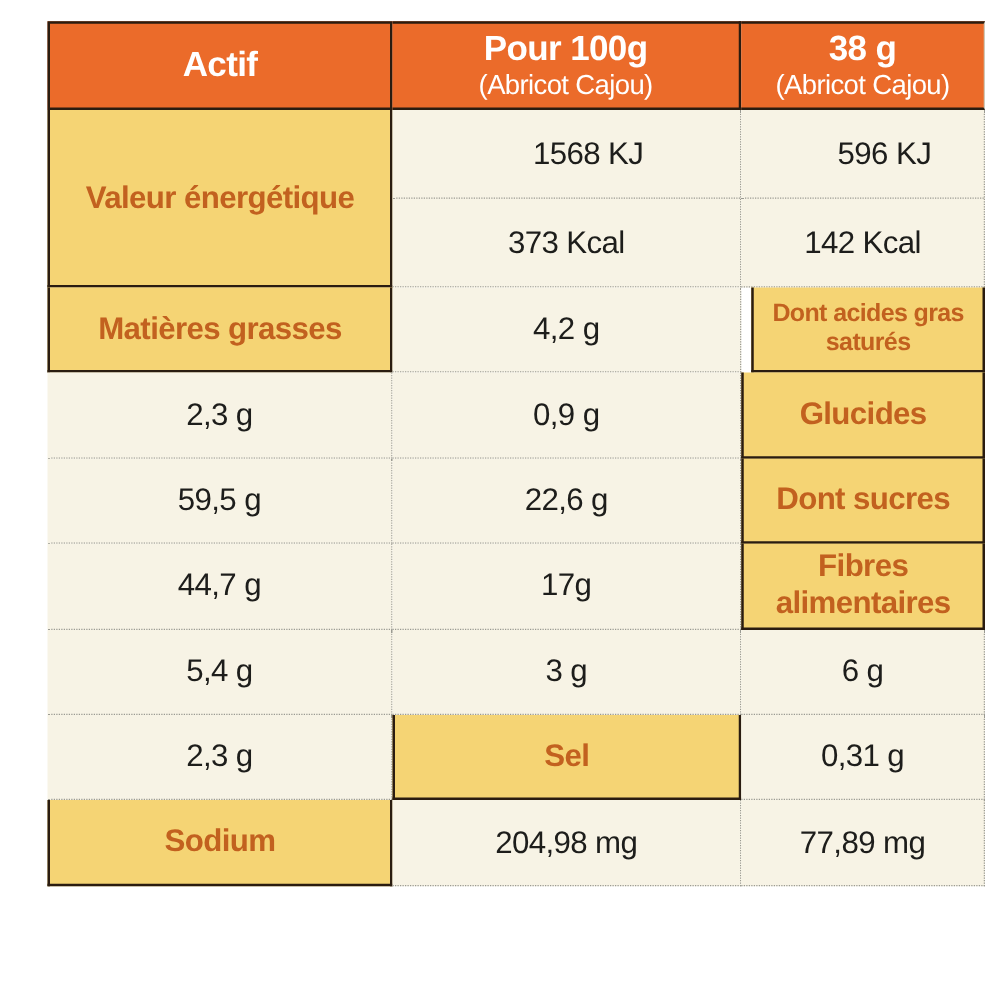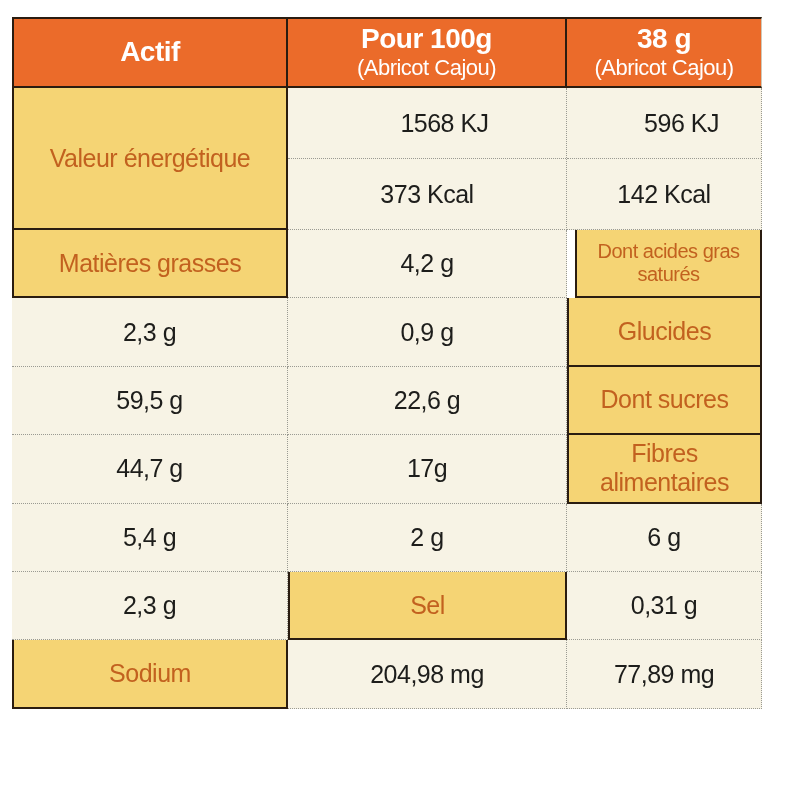--- a/index.html
+++ b/index.html
@@ -9,42 +9,42 @@
     --label-text:#C2611F;
     --header-text:#FFFFFF;
     --value-text:#1D1D1B;
     --solid-border:#2A1C10;
     --dotted-border:#9A9A92;
   }
   *{margin:0;padding:0;box-sizing:border-box;}
   html,body{width:800px;height:800px;background:#FFFFFF;overflow:hidden;
     font-family:"Liberation Sans", sans-serif;}
   .table{
-    position:absolute;left:12px;top:17px;width:750px;
+    position:absolute;left:38px;top:17px;width:750px;
     display:grid;
     grid-template-columns:276px 279px 195px;
     grid-template-rows:71px 142px repeat(8,68.4px);
     border-radius:29px;
   }
   .cell{display:flex;flex-direction:column;align-items:center;justify-content:center;text-align:center;}
   
   .hcell{background:var(--header-bg);color:var(--header-text);
     border-top:2px solid var(--solid-border);
     border-bottom:2px solid var(--solid-border);}
   .hcell .h-main{font-size:28px;font-weight:700;line-height:1.1;letter-spacing:-0.5px;}
   .hcell .h-sub{font-size:22px;font-weight:400;line-height:1.15;letter-spacing:-0.5px;}
   .h-c1{border-left:2px solid var(--solid-border);border-right:2px solid var(--solid-border);}
   .h-c2{border-right:2px solid var(--solid-border);}
   .h-c3{border-right:1px solid #CFC9B8;}
   
   .lcell{background:var(--label-bg);color:var(--label-text);
     border-left:2px solid var(--solid-border);
     border-right:2px solid var(--solid-border);
     border-bottom:2px solid var(--solid-border);
-    font-weight:400;font-size:25px;letter-spacing:-0.5px;padding:0 4px;}
+    font-weight:700;font-size:25px;letter-spacing:-0.5px;padding:0 4px;}
   .lcell.small{font-size:20px;margin-left:8px;}
   
   .vcell{background:var(--value-bg);color:var(--value-text);
     font-size:25px;letter-spacing:-0.5px;
     border-bottom:1px dotted var(--dotted-border);}
   .vcell.mid{border-right:1px dotted var(--dotted-border);}
   .vcell.right{border-right:1px dotted var(--dotted-border);}
   .vcell.last{border-bottom:1px dotted var(--dotted-border);}
   
   .vsplit{padding:0;align-items:stretch;}
@@ -100,21 +100,21 @@
   <div class="cell lcell">
     <span>Dont sucres</span>
   </div>
   <div class="cell vcell mid">44,7 g</div>
   <div class="cell vcell right">17g</div>
 
   <div class="cell lcell">
     <span>Fibres alimentaires</span>
   </div>
   <div class="cell vcell mid">5,4 g</div>
-  <div class="cell vcell right">2 g</div>
+  <div class="cell vcell right">3 g</div>
 
   <div class="cell vcell mid">6 g</div>
   <div class="cell vcell right">2,3 g</div>
 
   <div class="cell lcell">
     <span>Sel</span>
   </div>
   <div class="cell vcell mid">0,31 g</div>
 
   <div class="cell lcell">

